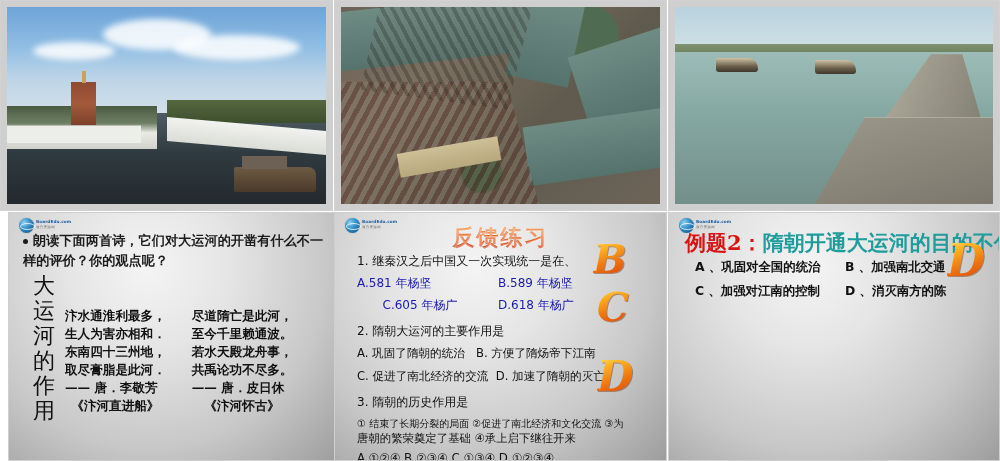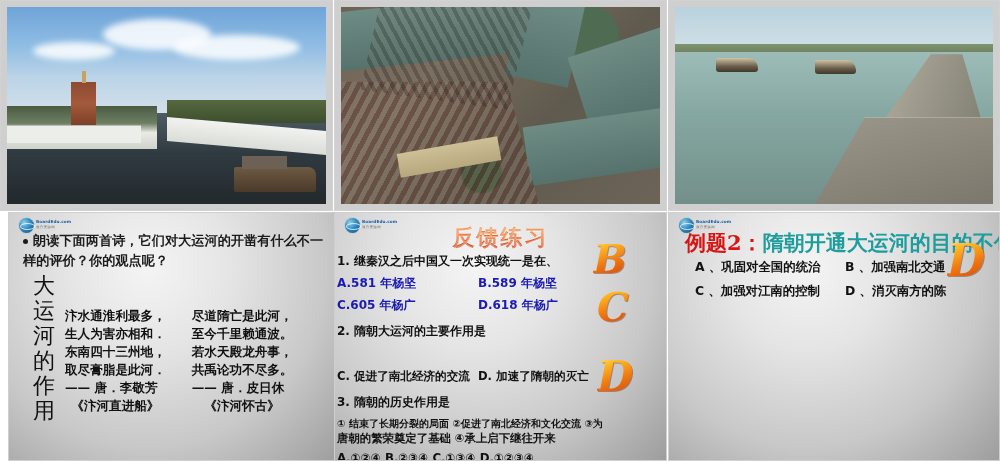--- a/index.html
+++ b/index.html
@@ -199,21 +199,21 @@
   .m-title{
     position:absolute; left:0; right:0; top:10px; text-align:center;
     font-size:22px; font-weight:bold; letter-spacing:2px;
     font-family:"DejaVu Serif","Liberation Serif",serif;
     color:#e2531f;
     background: linear-gradient(180deg,#f7b26a 0%, #e8601f 48%, #c62d08 100%);
     -webkit-background-clip: text; background-clip: text;
     -webkit-text-fill-color: transparent;
     text-shadow: 0 1px 0 rgba(255,255,255,.35);
   }
-  .m-q { position:absolute; left:2px; width:306px; color:#111; font-weight:700; }
+  .m-q { position:absolute; left:22px; width:306px; color:#111; font-weight:400; }
   .m-q.blue { color:#1a1ab4; }
   .m-row { display:flex;gap:15px; }
   .m-row .c1 { width:126px; }
   .m-line { white-space:nowrap; }
 
   .big-letter{
     position:absolute;
     font-family:"DejaVu Serif","Liberation Serif",serif;
     font-weight:bold; font-style:italic;
     background: linear-gradient(160deg,#ffe680 0%, #ffb421 24%, #f07a10 55%, #d63c05 100%);
@@ -332,28 +332,33 @@
 
     <div class="m-title">反馈练习</div>
 
     <div class="m-q" style="top:40px;font-size:12px;line-height:17px;">1. 继秦汉之后中国又一次实现统一是在、</div>
     <div class="m-q blue" style="top:62px;font-size:12px;line-height:17px;">
       <div class="m-row">
         <span class="c1 m-line">A.581 年杨坚</span>
         <span class="m-line">B.589 年杨坚</span>
       </div>
     </div>
-    <div class="m-q blue" style="top:84px;font-size:12px;line-height:17px;">
+    <div class="m-q blue" style="top:84px;font-size:12px;line-height:17px;text-align:center;">
       <div class="m-row">
         <span class="c1 m-line">C.605 年杨广</span>
         <span class="m-line">D.618 年杨广</span>
       </div>
     </div>
 
     <div class="m-q" style="top:110px;font-size:12px;line-height:17px;">2. 隋朝大运河的主要作用是</div>
+    <div class="m-q" style="top:132px;font-size:11.6px;line-height:17px;">
+      <div class="m-line">
+        <span>A. 巩固了隋朝的统治</span>&nbsp;&nbsp;&nbsp;<span>B. 方便了隋炀帝下江南</span>
+      </div>
+    </div>
     <div class="m-q" style="top:155px;font-size:11.6px;line-height:17px;">
       <div class="m-line">
         <span>C. 促进了南北经济的交流</span>&nbsp;&nbsp;<span>D. 加速了隋朝的灭亡</span>
       </div>
     </div>
 
     <div class="m-q" style="top:181px;font-size:12px;line-height:17px;">3. 隋朝的历史作用是</div>
     <div class="m-q" style="top:203px;font-size:10px;line-height:15px;">① 结束了长期分裂的局面  ②促进了南北经济和文化交流  ③为</div>
     <div class="m-q" style="top:218px;font-size:11.4px;line-height:15px;">唐朝的繁荣奠定了基础  ④承上启下继往开来</div>
     <div class="m-q" style="top:238px;font-size:11.8px;line-height:15px;">A.①②④    B.②③④   C.①③④   D.①②③④</div>

